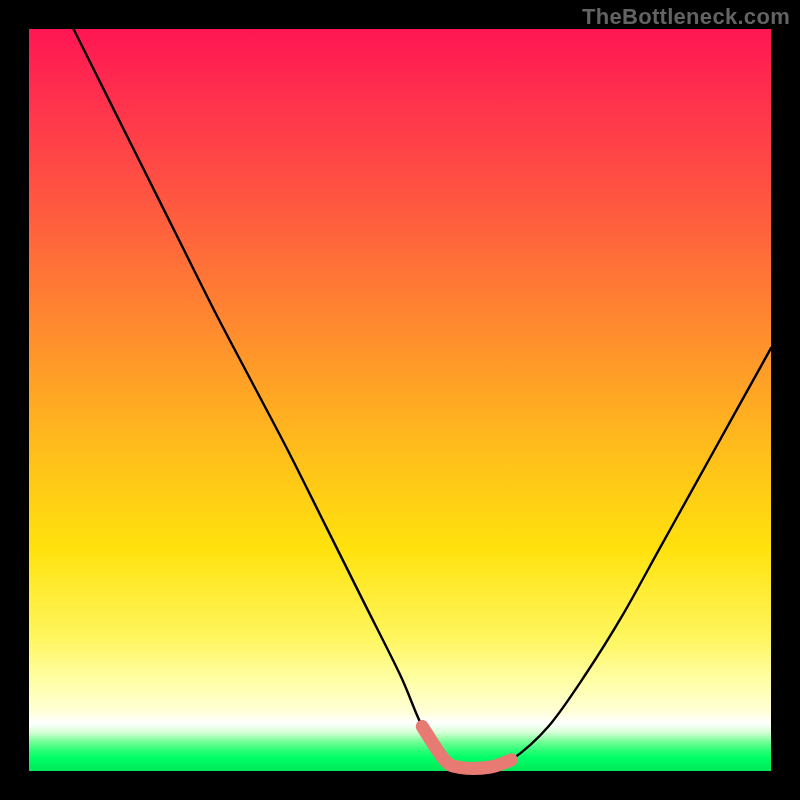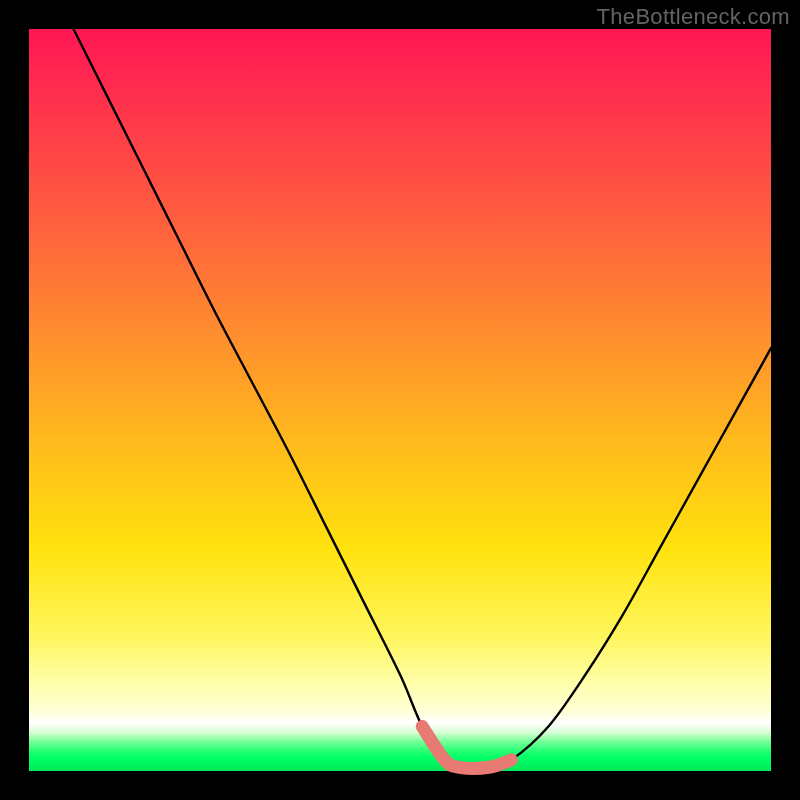--- a/index.html
+++ b/index.html
@@ -16,21 +16,21 @@
     width: 800px;
     height: 800px;
     background: #000;
   }
   .watermark {
     position: absolute;
     top: 4px;
     right: 10px;
     color: #636363;
     font-size: 22px;
-    font-weight: 400;
+    font-weight: 700;
     letter-spacing: 0.3px;
     z-index: 10;
   }
   .plot-area {
     position: absolute;
     left: 29px;
     top: 29px;
     width: 742px;
     height: 742px;
   }

